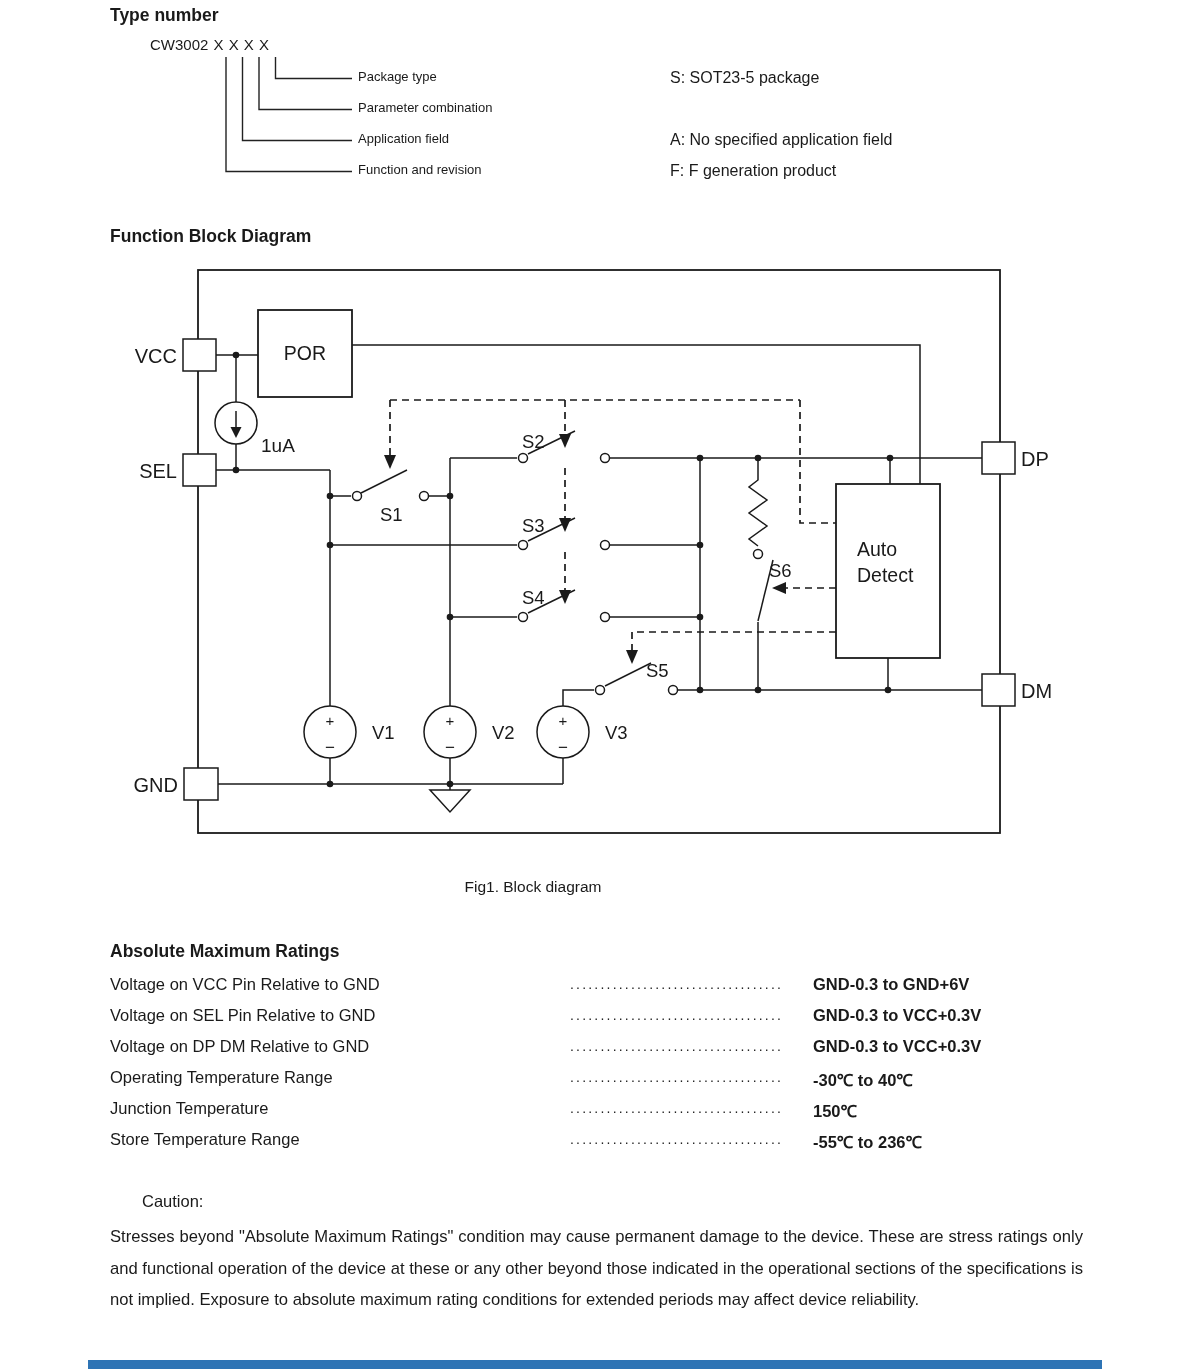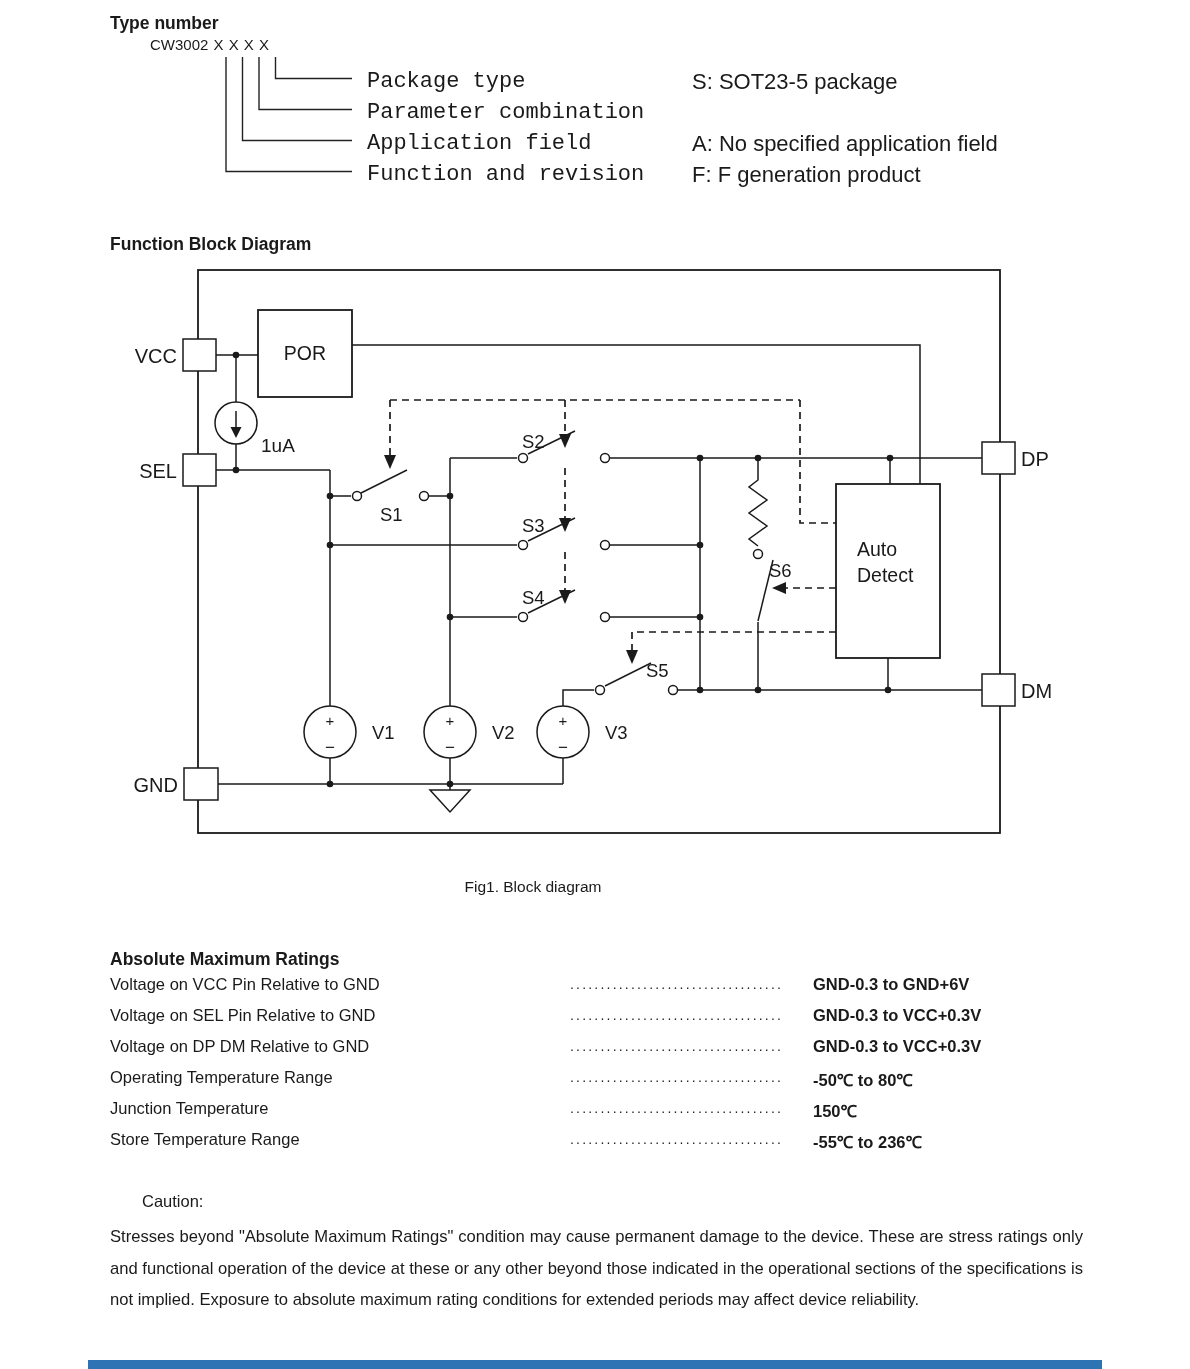--- a/index.html
+++ b/index.html
@@ -1,21 +1,21 @@
 <!DOCTYPE html>
 <html><head>
 <meta charset="utf-8">
 <style>
   body{margin:0;background:#ffffff;}
   .page{position:relative;width:1190px;height:1369px;background:#fff;
         font-family:"Liberation Sans",sans-serif;color:#1a1a1a;overflow:hidden;}
-  .h1{position:absolute;left:110px;font-size:17.5px;font-weight:700;white-space:nowrap;margin-top:8px;}
+  .h1{position:absolute;left:110px;font-size:17.5px;font-weight:700;white-space:nowrap;}
   .tn-part{position:absolute;left:150px;top:36px;font-size:15px;word-spacing:1px;white-space:nowrap;}
-  .tn-label{position:absolute;left:367px;font-size:22px;white-space:nowrap;font-family:Liberation Mono, monospace;}
-  .tn-value{position:absolute;left:692px;font-size:22px;white-space:nowrap;}
+  .tn-label{position:absolute;left:358px;font-size:13px;white-space:nowrap;}
+  .tn-value{position:absolute;left:670px;font-size:16px;white-space:nowrap;}
   .caption{position:absolute;left:0;width:1066px;top:878px;text-align:center;font-size:15.5px;}
   .amr-row{position:absolute;left:110px;width:980px;height:24px;font-size:16.5px;}
   .amr-param{position:absolute;left:0;top:0;white-space:nowrap;}
   .amr-leader{position:absolute;left:460px;top:1px;width:212px;overflow:hidden;white-space:nowrap;
               font-size:14px;letter-spacing:2.2px;color:#222;}
   .amr-value{position:absolute;left:703px;top:0;white-space:nowrap;font-weight:bold;}
   .caution-label{position:absolute;left:110px;top:1192px;font-size:16.5px;margin-left:32px;}
   .caution-text{position:absolute;left:110px;top:1221px;width:973px;font-size:16.6px;
                 line-height:31.5px;text-align:justify;}
   .footer-bar{position:absolute;left:88px;top:1360px;width:1014px;height:9px;background:#2e74b5;}
@@ -218,21 +218,21 @@
     <span class="amr-value">GND-0.3 to VCC+0.3V</span>
   </div>
   <div class="amr-row" style="top:1037px">
     <span class="amr-param">Voltage on DP DM Relative to GND</span>
     <span class="amr-leader">............................................</span>
     <span class="amr-value">GND-0.3 to VCC+0.3V</span>
   </div>
   <div class="amr-row" style="top:1068px">
     <span class="amr-param">Operating Temperature Range</span>
     <span class="amr-leader">............................................</span>
-    <span class="amr-value">-50℃ to 80℃</span>
+    <span class="amr-value">-30℃ to 40℃</span>
   </div>
   <div class="amr-row" style="top:1099px">
     <span class="amr-param">Junction Temperature</span>
     <span class="amr-leader">............................................</span>
     <span class="amr-value">150℃</span>
   </div>
   <div class="amr-row" style="top:1130px">
     <span class="amr-param">Store Temperature Range</span>
     <span class="amr-leader">............................................</span>
     <span class="amr-value">-55℃ to 236℃</span>

